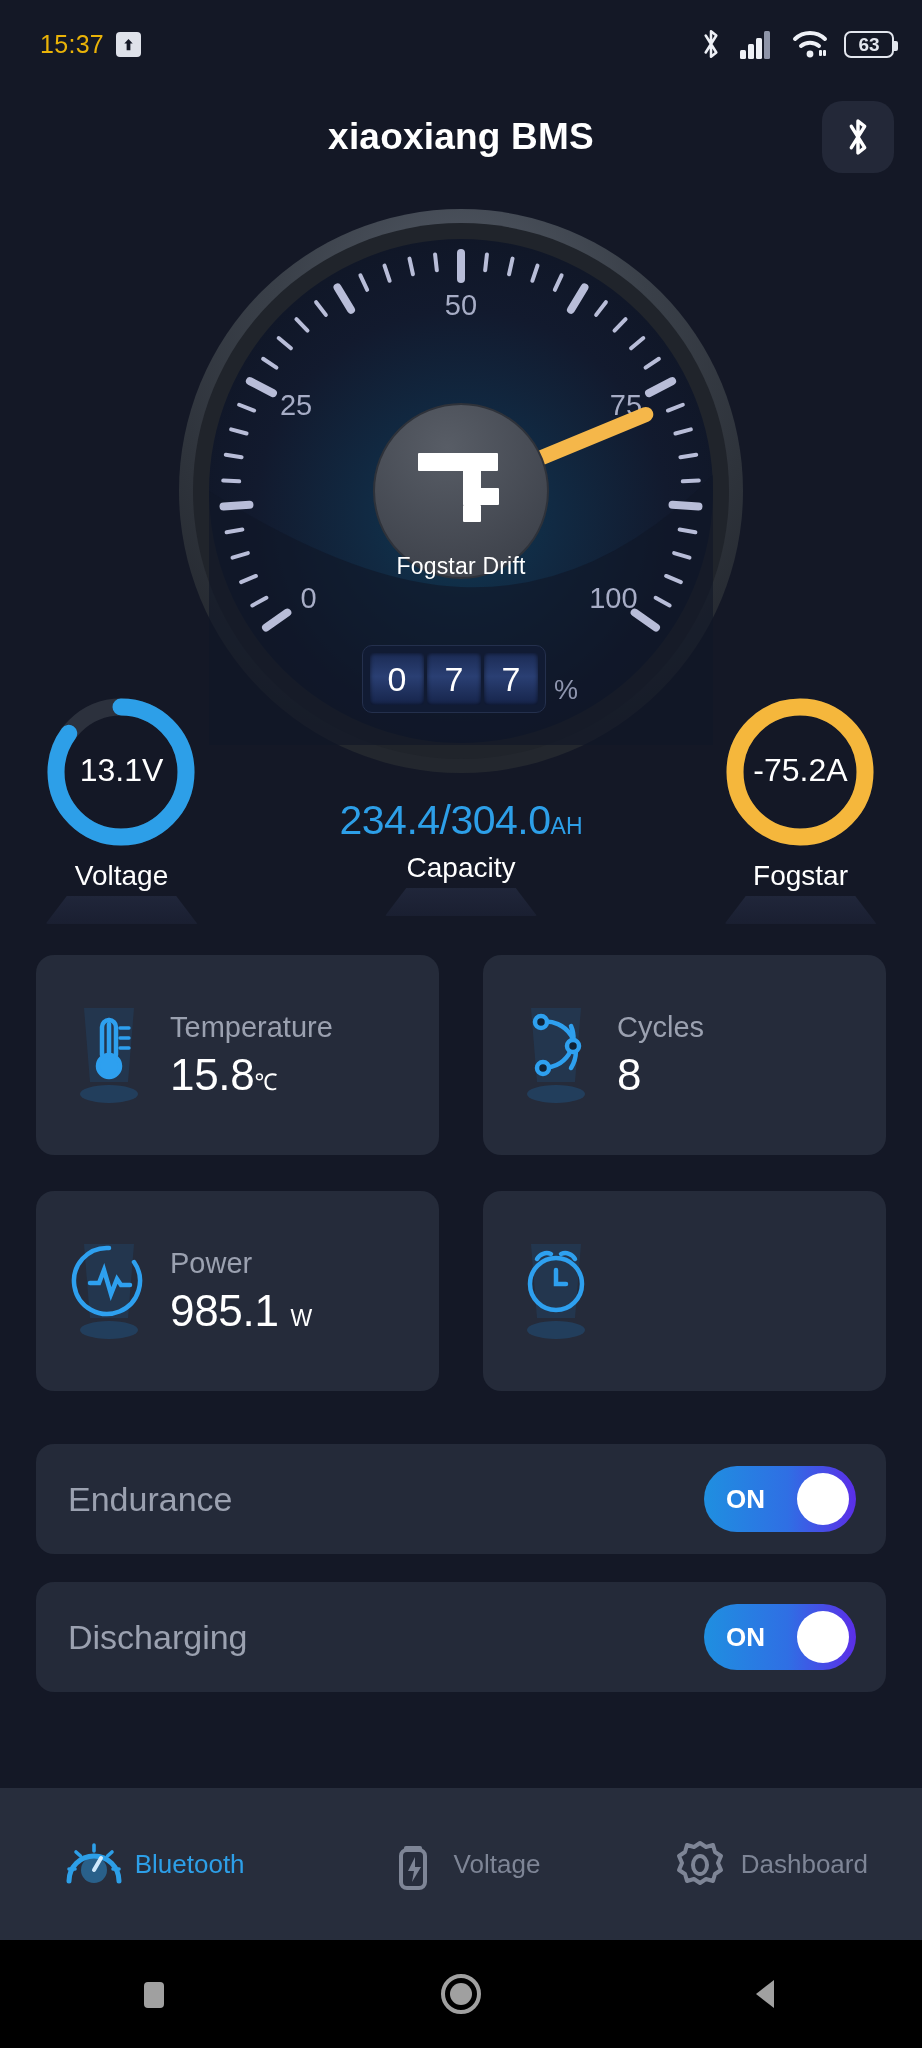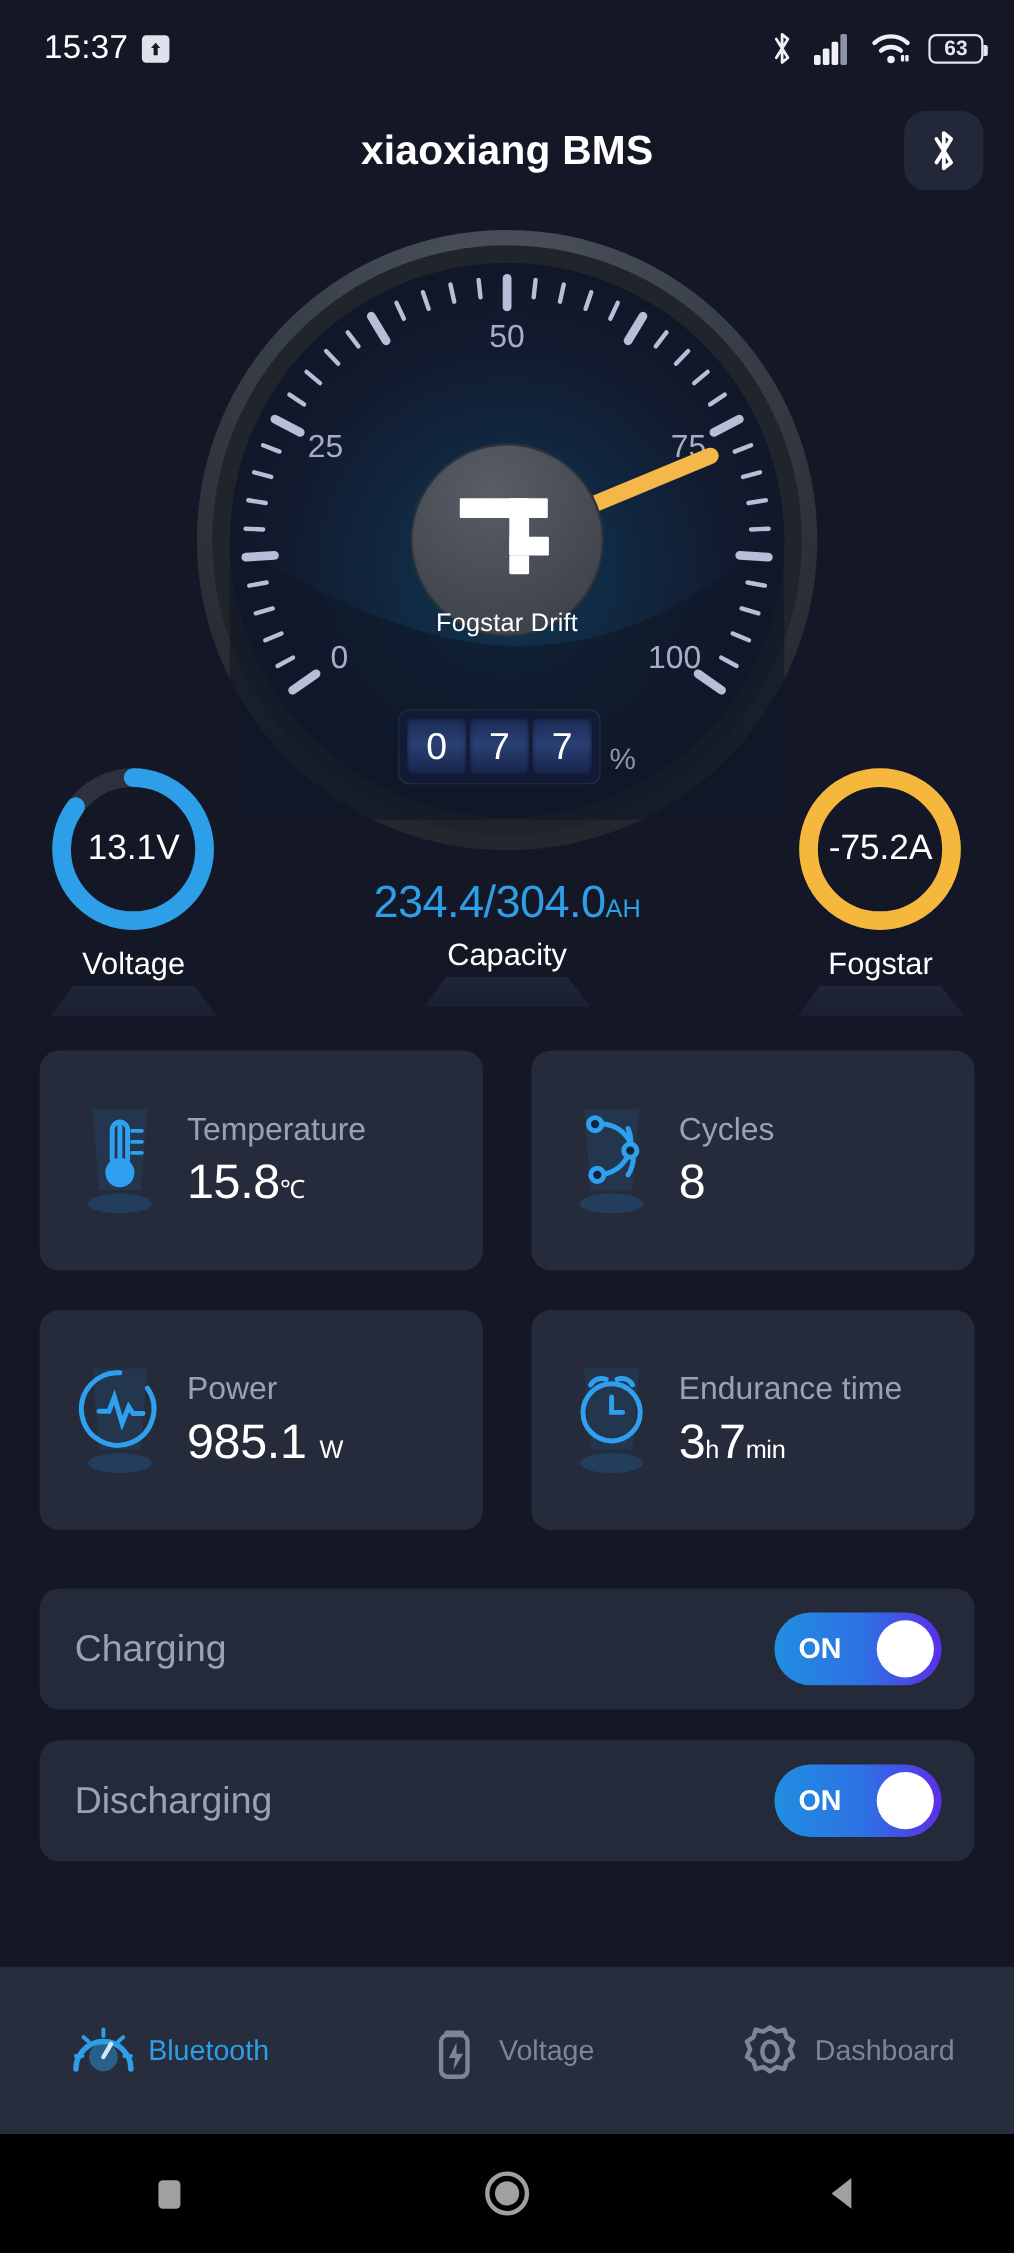--- a/index.html
+++ b/index.html
@@ -11,21 +11,21 @@
   }
   .phone { position: relative; width: 922px; height: 2048px; background: #141826; }
 
   
   .statusbar {
     position: absolute; top: 0; left: 0; width: 922px; height: 88px;
     display: flex; align-items: center; justify-content: space-between;
     padding: 0 28px 0 40px;
   }
   .sb-left { display: flex; align-items: center; gap: 12px; }
-  .sb-clock { color: #ffffff; font-size: 30px; font-weight: 400; letter-spacing: .3px; }
+  .sb-clock { color: #eab308; font-size: 25px; font-weight: 400; letter-spacing: .3px; }
   .sb-upload {
     width: 25px; height: 25px; background: #dfe2ea; border-radius: 4px;
     display: flex; align-items: center; justify-content: center;
   }
   .sb-right { display: flex; align-items: center; gap: 16px; }
   .sb-ico { display: flex; align-items: flex-end; }
   .bat {
     width: 50px; height: 27px; border: 2.5px solid #e3e6ee; border-radius: 7px;
     display: flex; align-items: center; justify-content: center; position: relative;
   }
@@ -421,33 +421,27 @@
             <path d="M30 18 H80 L74 92 H36 Z" fill="#1b86d6" opacity="0.13"></path>
             <ellipse cx="55" cy="104" rx="29" ry="9" fill="#1b86d6" opacity="0.22"></ellipse>
             <g stroke="#2ea0ef" stroke-width="4.5" fill="none" stroke-linecap="round">
               <circle cx="55" cy="58" r="26"></circle>
               <path d="M55 44 v14 h10"></path>
               <path d="M36 33 a11 11 0 0 1 14 -5"></path>
               <path d="M74 33 a11 11 0 0 0 -14 -5"></path>
             </g>
           </svg>
         </div>
-        <div class="card-txt">
-          <div class="card-title">Endurance time</div>
-          <div class="card-val">
-            <span>3</span><span class="u">h</span><span>7</span><span class="u">min</span>
-          </div>
-        </div>
       </div>
     </div>
   </div>
 
   <div class="toggles">
     <div class="toggle-row">
-      <div class="toggle-label">Charging</div>
+      <div class="toggle-label">Endurance</div>
       <div class="switch">
         <span>ON</span>
         <div class="knob"></div>
       </div>
     </div>
     <div class="toggle-row">
       <div class="toggle-label">Discharging</div>
       <div class="switch">
         <span>ON</span>
         <div class="knob"></div>

